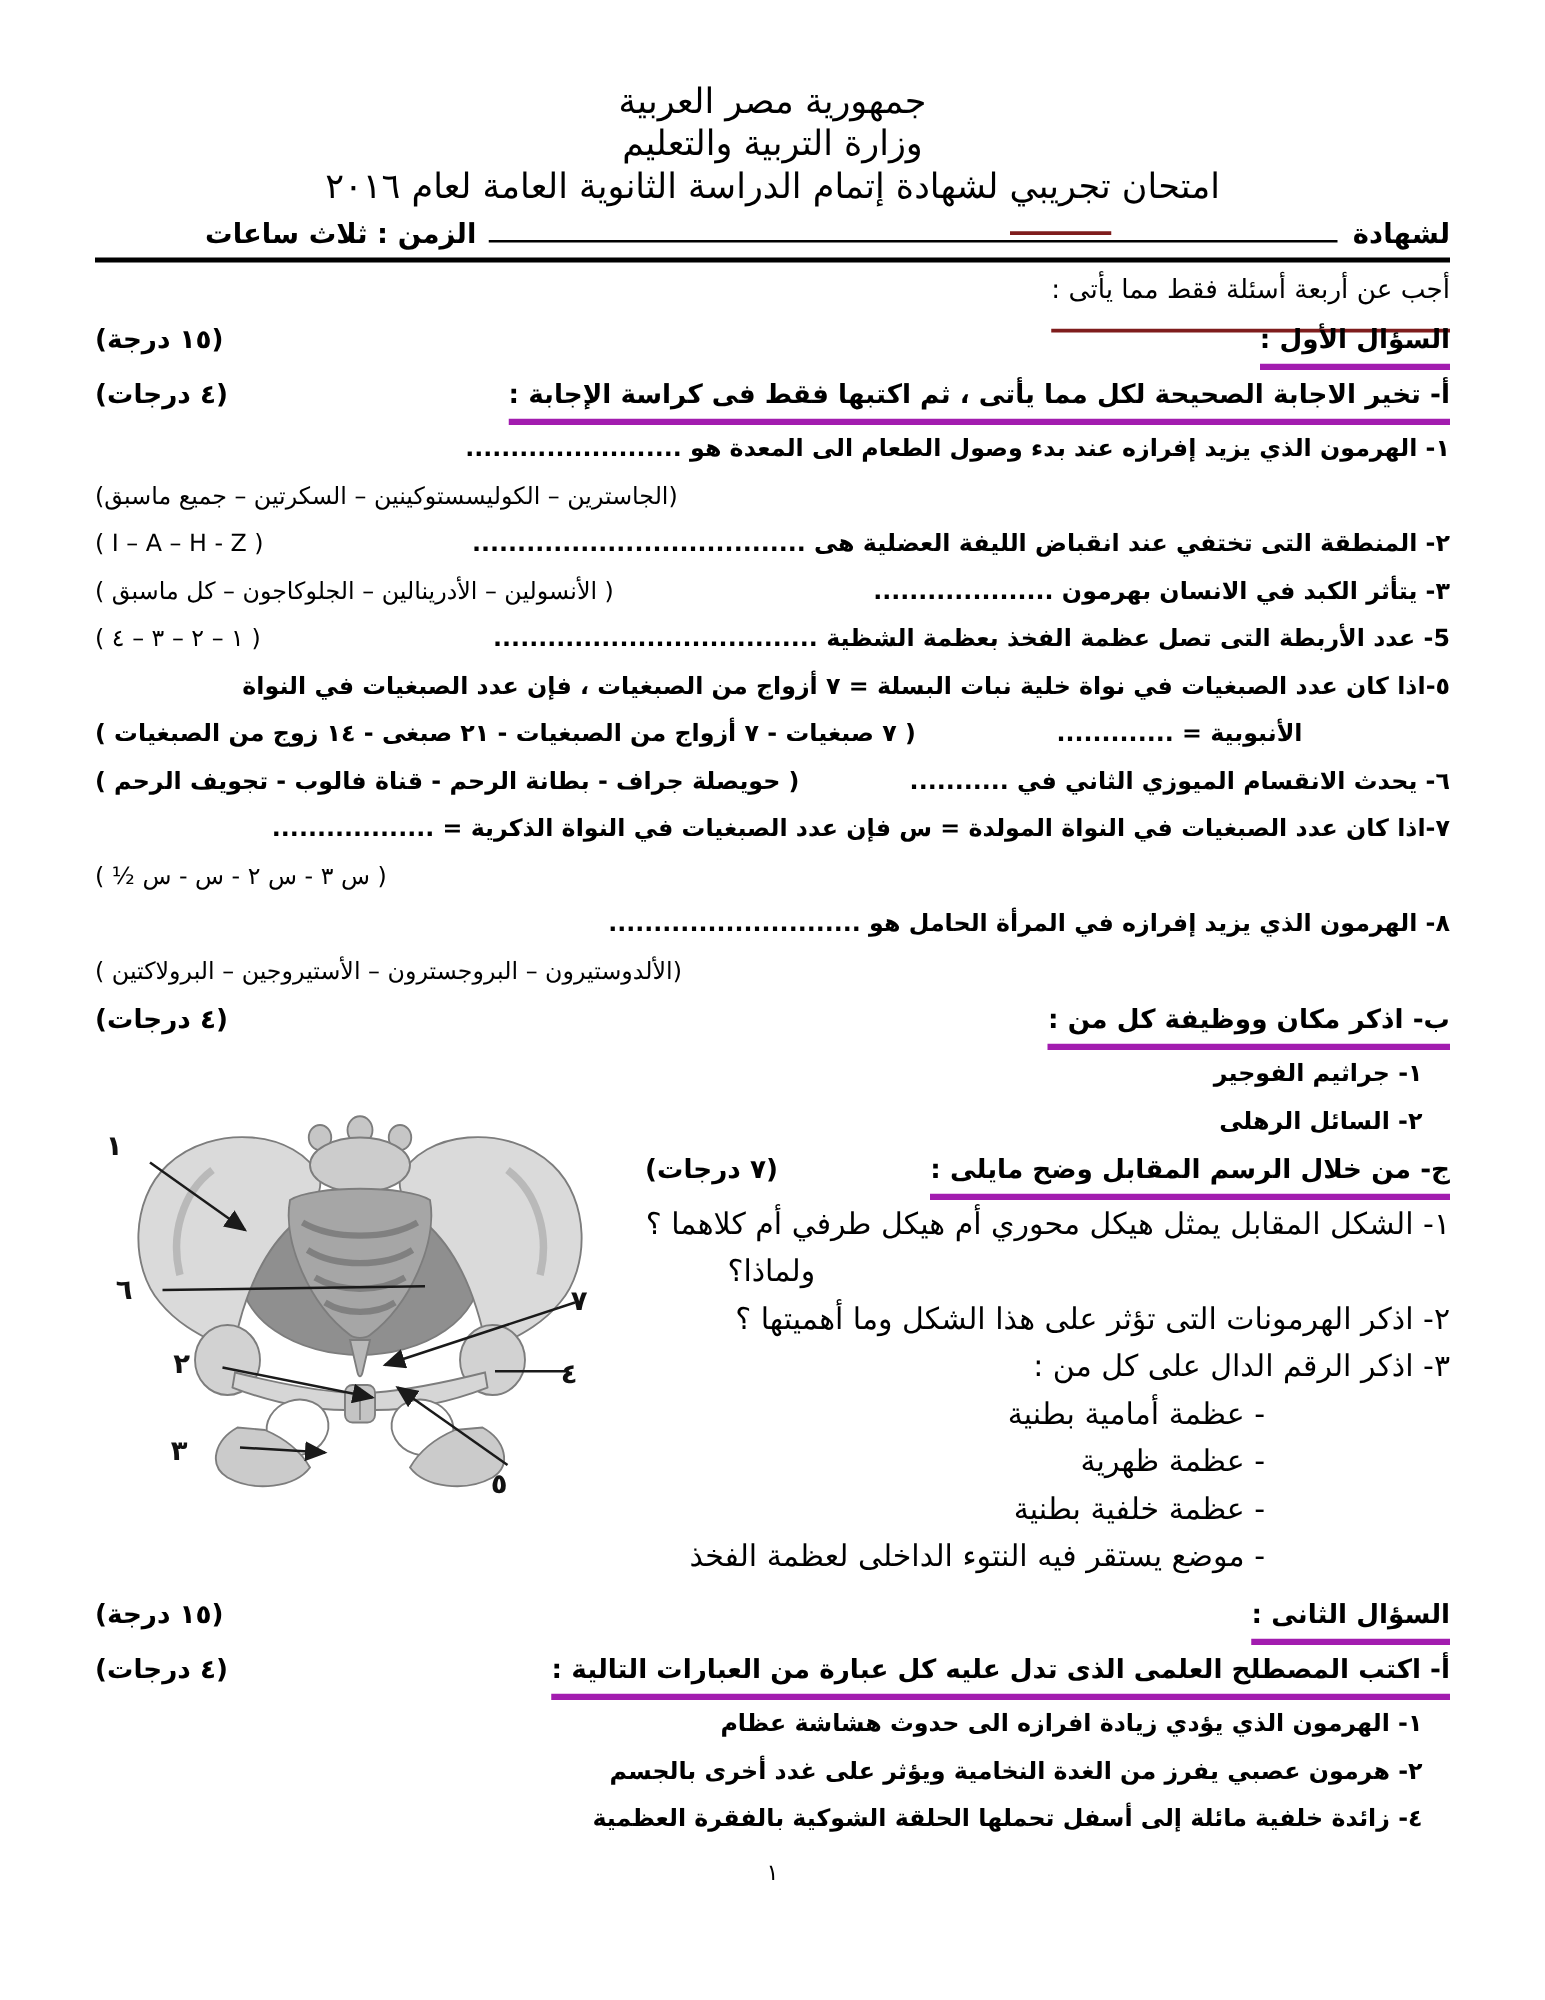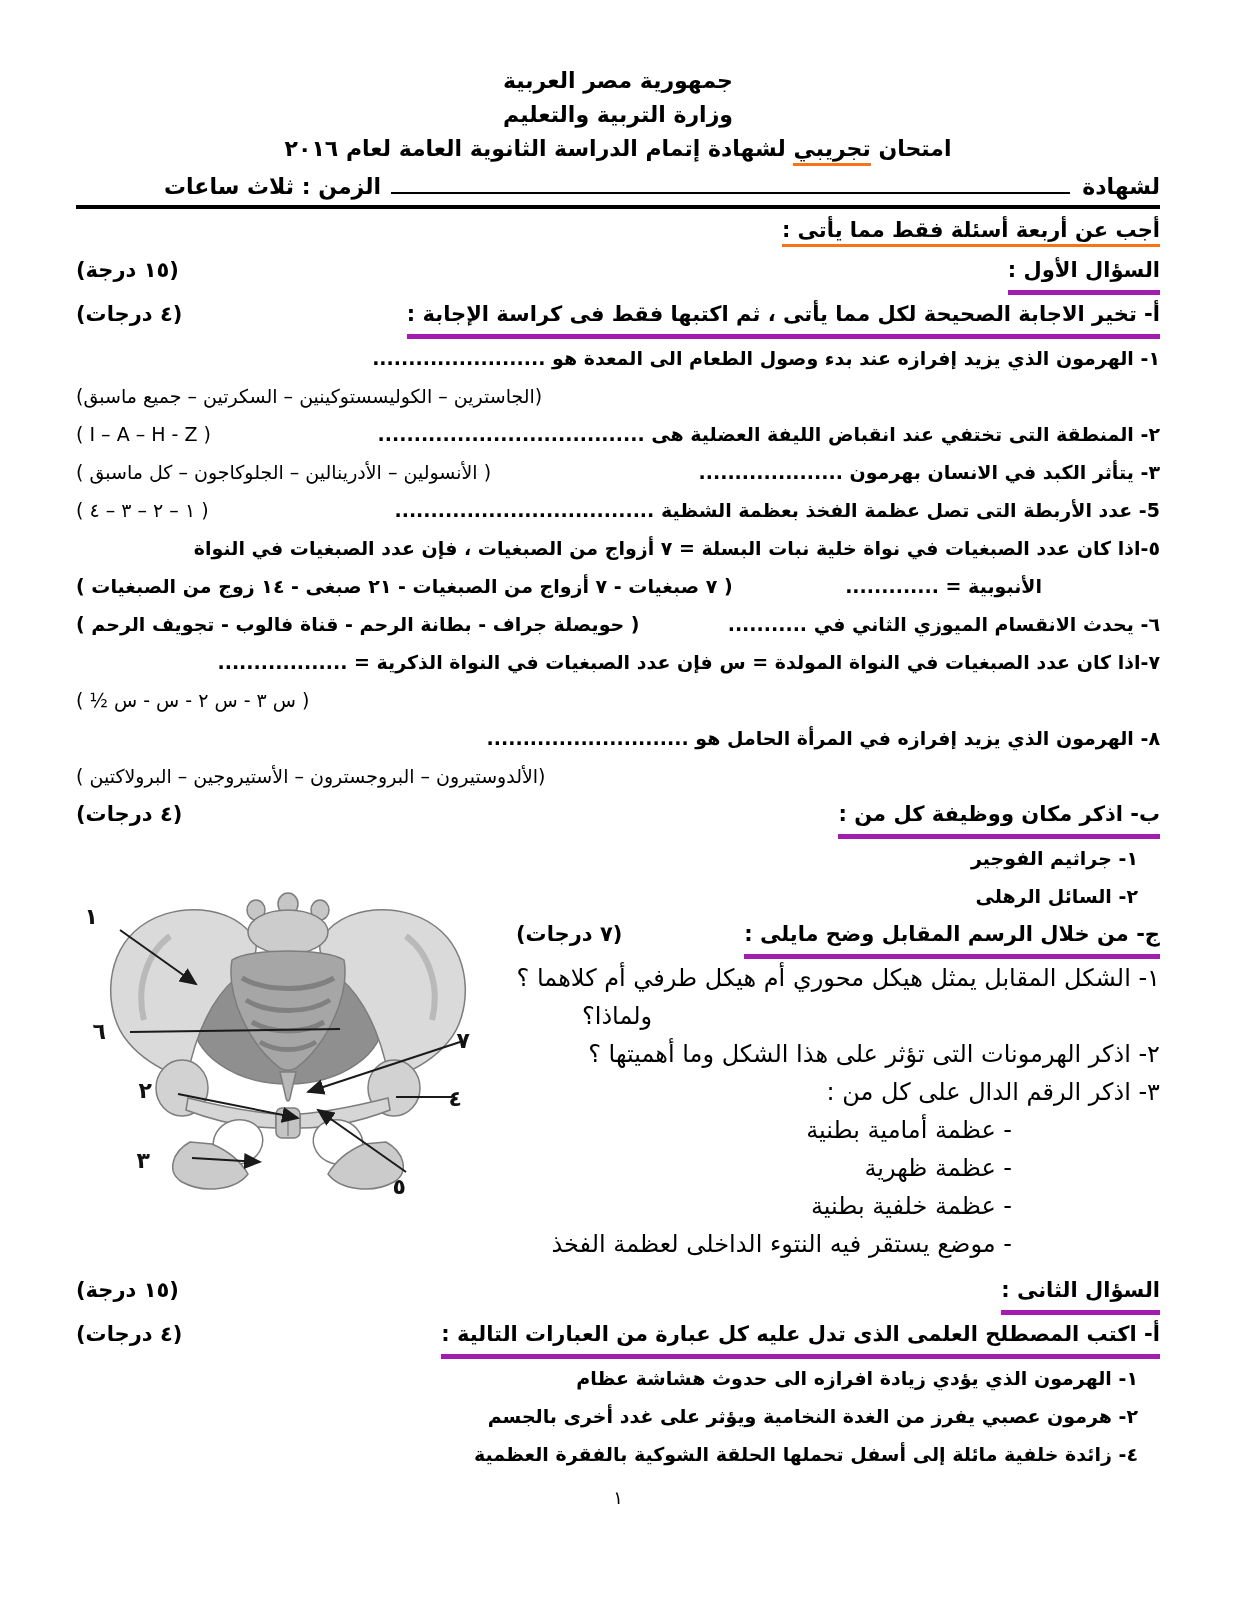--- a/index.html
+++ b/index.html
@@ -2,28 +2,28 @@
 <html lang="ar" dir="rtl"><head>
 <meta charset="utf-8">
 <style>
   html,body{margin:0;padding:0;background:#e8e8e8;}
   .page{
     position:relative;width:1236px;height:1600px;margin:0 auto;
     background:#ffffff;color:#000;direction:rtl;
     font-family:"DejaVu Sans",sans-serif;overflow:hidden;
   }
   .content{padding:64px 76px 0 76px;}
-  .center{text-align:center;font-weight:bold;font-size:22px;line-height:34px;white-space:nowrap;}
+  .center{text-align:center;font-weight:normal;font-size:28px;line-height:34px;white-space:nowrap;}
   .u{border-bottom:5px solid #a21caf;padding-bottom:1px;}
-  .u3{border-bottom:3px solid #f97316;padding-bottom:2px;}
+  .u3{border-bottom:3px solid #7f1d1d;padding-bottom:20px;}
   .subject-row{display:flex;align-items:baseline;font-weight:bold;font-size:22px;margin-top:6px;line-height:30px;}
   .fill-line{flex:1;border-bottom:2px solid #000;height:20px;margin:0 12px 0 10px;}
   .time{margin-left:88px;}
   .thick-rule{border-bottom:4px solid #000;margin-top:3px;}
-  .instruction{font-size:21px;font-weight:bold;line-height:42px;}
+  .instruction{font-size:21px;font-weight:normal;line-height:42px;}
   .title-row{display:flex;justify-content:space-between;align-items:baseline;font-size:21px;font-weight:bold;line-height:38px;white-space:nowrap;}
   .ln{font-size:19px;font-weight:bold;line-height:38px;white-space:nowrap;}
   .between{display:flex;justify-content:space-between;align-items:baseline;}
   .choices-left{text-align:left;}
   .light{font-weight:normal;}
   .indent2{padding-right:118px;}
   .bidi-vis{direction:ltr;unicode-bidi:bidi-override;}
   .part-c{margin-left:440px;}
   .pc-item{font-size:24px;font-weight:normal;line-height:38px;white-space:nowrap;}
   .pc-why{text-align:left;padding-left:66px;}

